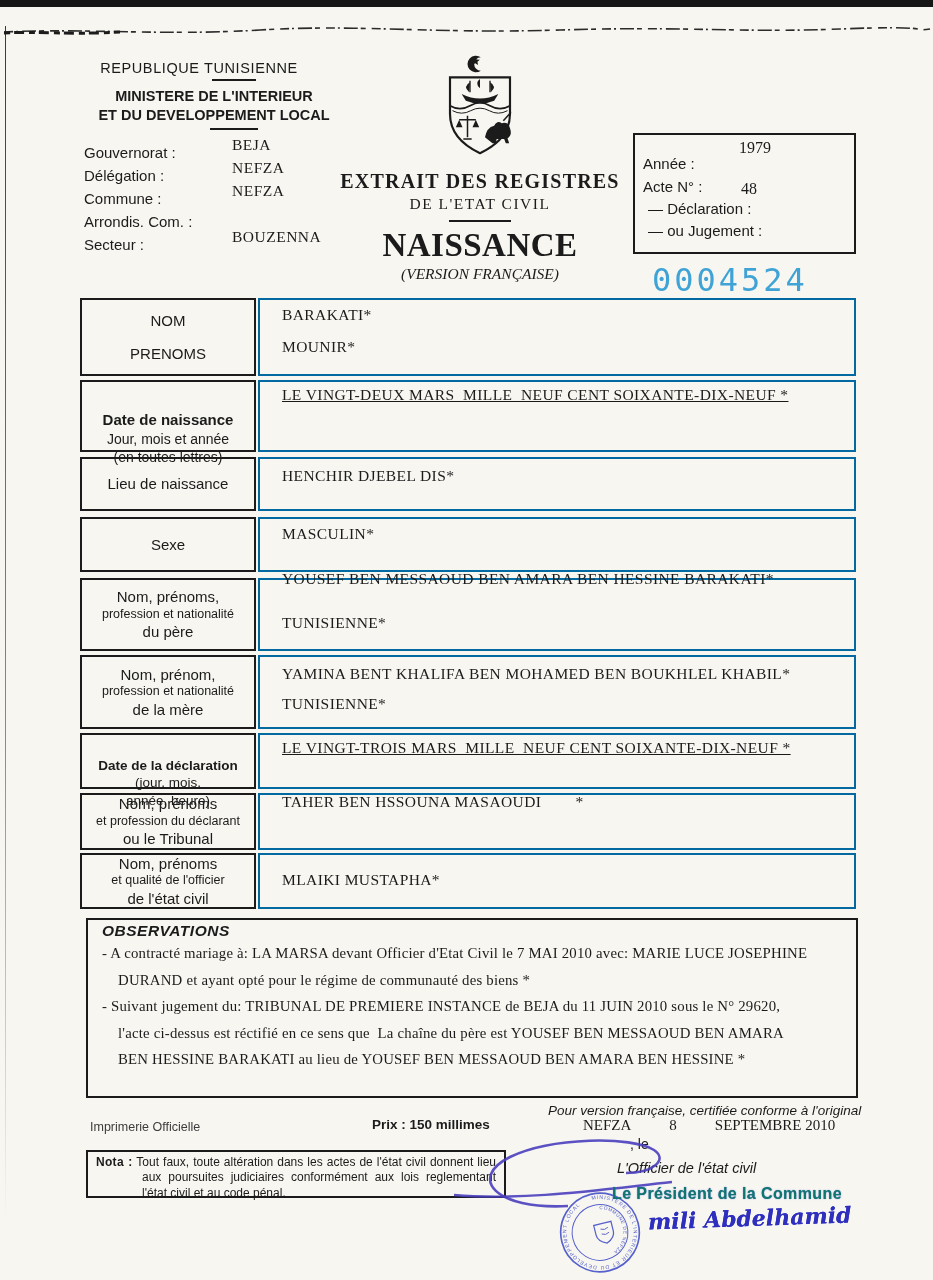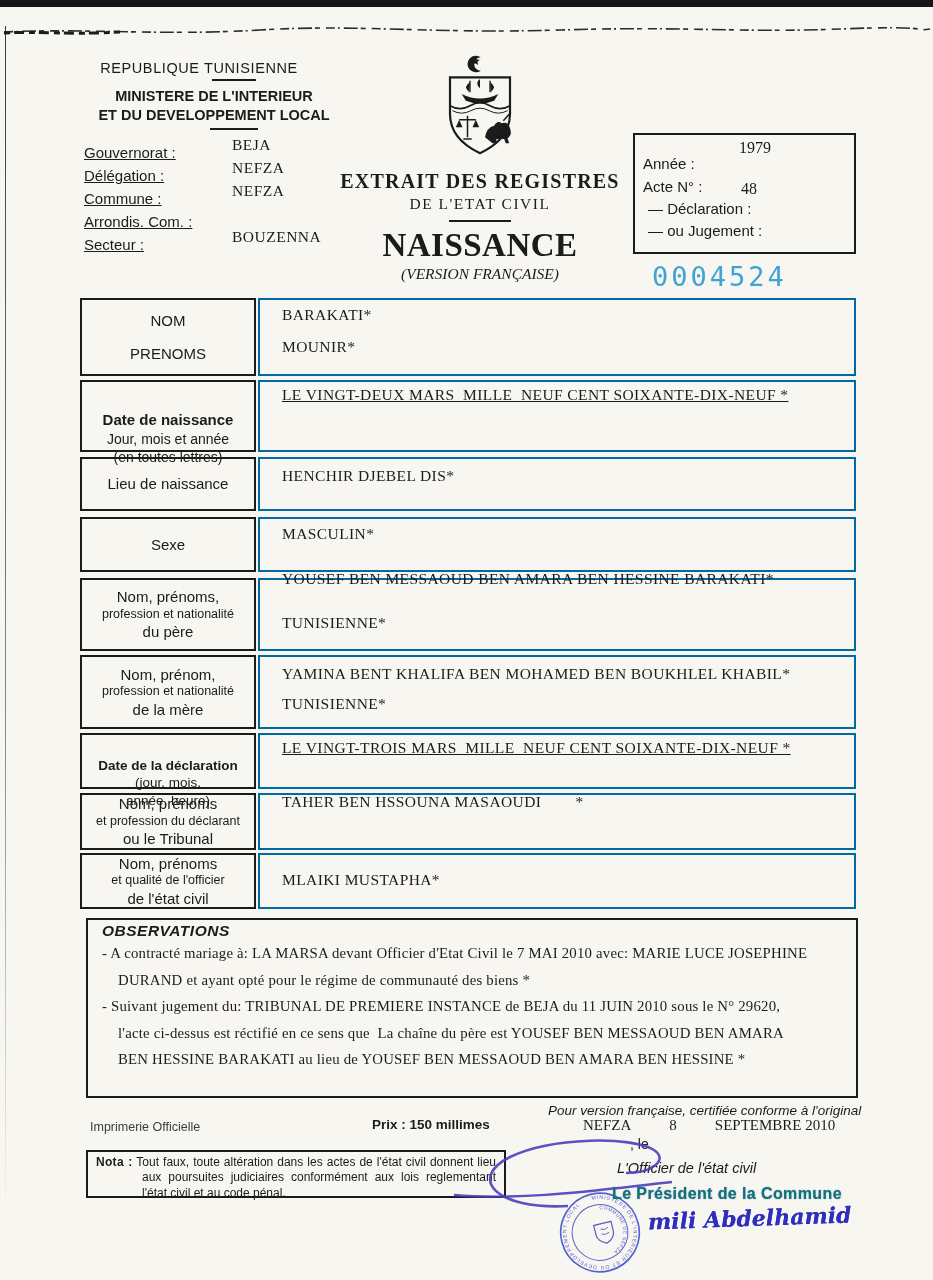--- a/index.html
+++ b/index.html
@@ -9,38 +9,38 @@
   .scan-topbar{position:absolute;left:0;top:0;width:933px;height:7px;background:#161616;}
   .scan-edge-left{position:absolute;left:5px;top:26px;width:1px;height:1195px;background:linear-gradient(#3a3a3a,#8a8a8a 60%,rgba(130,130,130,0));}
   .torn{position:absolute;left:0;top:18px;width:933px;height:28px;}
   
   .hdr-left{position:absolute;left:84px;top:60px;width:300px;}
   .republic{font-size:14.5px;letter-spacing:.6px;text-align:center;width:230px;}
   .rule-sm{height:2px;background:#1b1b1b;margin:3px auto 6px auto;}
   .ministry{font-weight:bold;font-size:14.5px;text-align:center;width:260px;line-height:1.3;}
   .admin{margin-top:14px;font-size:15px;}
   .admin-row{display:flex;height:23px;align-items:baseline;}
-  .admin-label{width:148px;text-decoration:underline;}
+  .admin-label{width:148px;}
   .admin-value{font-family:"Liberation Serif",serif;font-size:15.5px;letter-spacing:.5px;transform:translateY(-8px);}
   
   .emblem{position:absolute;left:430px;top:50px;}
   .titleblock{position:absolute;left:290px;top:170px;width:380px;text-align:center;}
   .t1{font-family:"Liberation Serif",serif;font-weight:bold;font-size:20px;letter-spacing:1.2px;}
   .t2{font-family:"Liberation Serif",serif;font-size:15.5px;letter-spacing:1.5px;margin-top:2px;}
   .t-rule{width:62px;height:2px;background:#1b1b1b;margin:7px auto 5px auto;}
   .t-main{font-family:"Liberation Serif",serif;font-weight:bold;font-size:33px;letter-spacing:.5px;}
   .t-sub{font-family:"Liberation Serif",serif;font-style:italic;font-size:15.5px;margin-top:1px;}
   
   .acte-box{position:absolute;left:633px;top:133px;width:219px;height:117px;border:2px solid #1b1b1b;font-size:15px;}
   .acte-box span{position:absolute;white-space:nowrap;}
   .a-annee-l{left:8px;top:20px;} .a-acte-l{left:8px;top:43px;}
   .a-annee-v{left:104px;top:4px;font-family:"Liberation Serif",serif;font-size:16px;}
   .a-acte-v{left:106px;top:28px;font-family:"Liberation Serif",serif;font-size:16px;margin-top:17px;}
   .a-decl{left:13px;top:65px;} .a-jug{left:13px;top:87px;}
-  .serial{position:absolute;left:652px;top:261px;font-family:"DejaVu Sans Mono",monospace;font-size:27px;letter-spacing:3px;color:#3fa3d6;}
+  .serial{position:absolute;left:652px;top:261px;font-family:"DejaVu Sans Mono",monospace;font-size:32px;letter-spacing:3px;color:#3fa3d6;}
   
   .row{position:absolute;left:80px;width:776px;}
   .lbox{position:absolute;left:0;top:0;bottom:0;width:172px;border:2px solid #1b1b1b;display:flex;flex-direction:column;justify-content:center;align-items:center;text-align:center;background:transparent;}
   .vbox{position:absolute;left:178px;top:0;bottom:0;right:0;border:2px solid #0369a1;padding:0 0 0 22px;}
   .lab{font-size:15px;line-height:1.3;}
   .lab.bold{font-weight:bold;margin-top:44px;}
   .lab.small{font-size:12.5px;line-height:1.25;}
   .lab.tiny{font-size:13.5px;line-height:1.3;}
   .val{font-family:"Liberation Serif",serif;font-size:15.5px;letter-spacing:.4px;white-space:pre-wrap;}
   .r1{top:298px;height:78px;} .r2{top:380px;height:72px;} .r3{top:457px;height:54px;}

